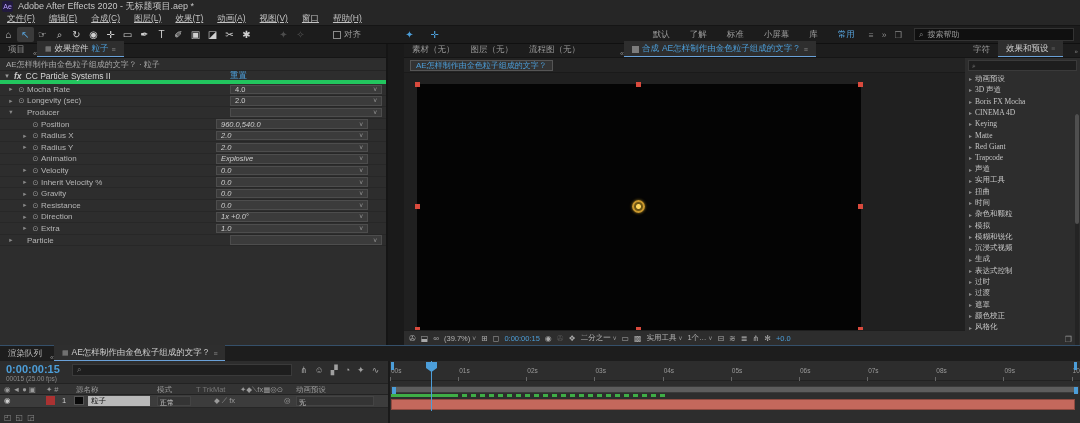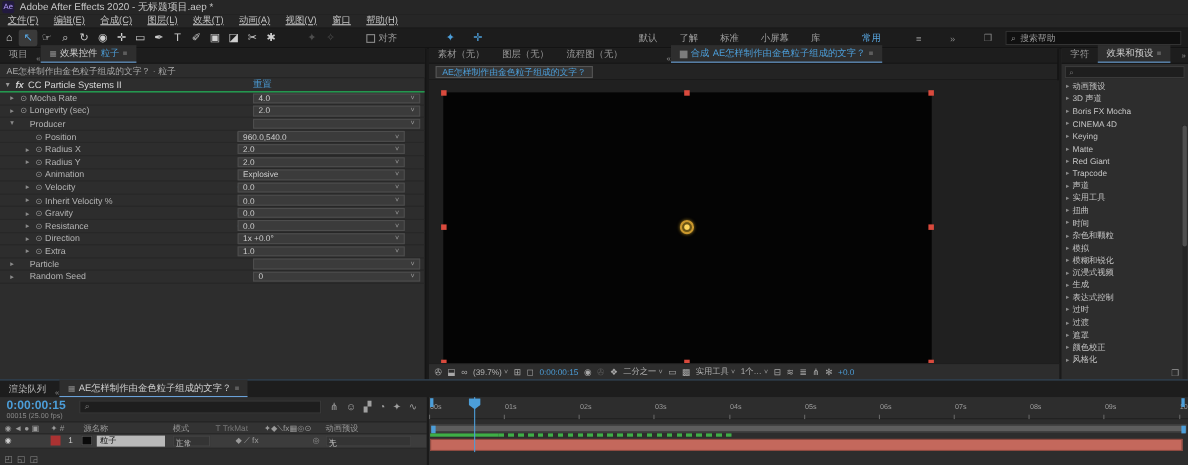--- a/index.html
+++ b/index.html
@@ -15,84 +15,84 @@
   .menubar span { padding:0 7px;text-decoration:underline; }
   .toolbar { position:absolute; left:0; top:26px; width:1080px; height:18px; background:#1c1c1c;
     border-bottom:1px solid #101010; display:flex; align-items:center; font-size:10px; }
   .tool { width:17px; height:15px; display:flex; align-items:center; justify-content:center;
     color:#cfcfcf; font-size:10px; }
   .tool.active { background:#3a3a3a; color:#58a6e0; border-radius:2px; }
   .tool.dim { color:#4d4d4d; }
   .tool.blue { color:#4c9ed9; }
   .snapbox { display:flex; align-items:center; gap:3px; margin-left:24px; color:#9a9a9a; font-size:8.5px; }
   .checkbox { width:8px; height:8px; border:1px solid #8a8a8a; display:inline-block; }
-  .workspaces { display:flex; align-items:center; gap:18px; margin-left:auto; font-size:8.5px; }
+  .workspaces { display:flex; align-items:center; gap:0; margin-left:auto; font-size:8.5px; }
   .ws { padding:0 10px; color:#9f9f9f; }
   .ws.active { color:#58a6e0; }
   .ws-ext { color:#8a8a8a; padding:0 4px; }
   .help-search { display:flex; align-items:center; gap:4px; margin:0 6px 0 8px;
     background:#101010; border:1px solid #333; height:13px; width:160px; padding:0 4px;
     color:#9a9a9a; font-size:8px; }
   
   .panel { position:absolute; background:#2d2d2d; }
   .tabbar { height:14px; background:#1d1d1d; display:flex; align-items:flex-end; font-size:8.5px;
     color:#9a9a9a; border-bottom:1px solid #151515; }
   .tab { padding:2px 8px 1px 8px; display:flex; align-items:center; gap:3px; }
   .tab.active { background:#2e2e2e; color:#cfcfcf; border-bottom:1px solid #6aa1d8; }
   .tab .blue { color:#4c9ed9; }
   .tinyicon { color:#8a8a8a; font-size:7px; }
   .sq { width:7px; height:7px; background:#7c7c7c; display:inline-block; }
   
   #ec { left:0; top:44px; width:388px; height:301px; border-right:2px solid #151515; }
   .ec-context { height:13px; display:flex; align-items:center; padding:0 6px; font-size:8px;
     color:#a8a8a8; background:#2d2d2d; border-bottom:1px solid #242424; }
   .fx-header { height:13px; display:flex; align-items:center; font-size:8.5px; color:#d6d6d6;
-    border-bottom:1px solid #22c55e; }
+    border-bottom:4px solid #22c55e; }
   .fx-header .exp { width:14px; text-align:center; color:#9a9a9a; font-size:7px; }
   .fxbadge { font-style:italic; font-weight:bold; color:#cfcfcf; margin-right:4px; font-size:8.5px; }
   .reset { position:absolute; left:230px; color:#4c9ed9; }
   .ec-rows { position:relative; }
   .ec-row { height:11.6px; display:flex; align-items:center; font-size:8px; color:#b5b5b5;
     border-bottom:1px solid #272727; position:relative; }
   .ec-row .exp { width:10px; text-align:center; color:#8a8a8a; font-size:6.5px; }
   .ec-row .sw { width:11px; text-align:center; color:#9a9a9a; font-size:7.5px; }
   .ec-row[data-sw="0"] .sw { visibility:hidden; }
   .ec-row[data-ind="1"] { padding-left:6px; }
   .ec-row[data-ind="2"] { padding-left:20px; }
   .val { position:absolute; left:230px; color:#4c9ed9; }
-  .ec-row[data-ind="2"] .val { left:216px; }
+  .ec-row[data-ind="2"] .val { left:216px;font-style:italic; }
   .v-num,.v-pos,.v-drop { display:none; }
   .ec-row[data-kind="num"] .v-num { display:inline; }
   .ec-row[data-kind="pos"] .v-pos { display:flex; align-items:center; gap:4px; }
   .ec-row[data-kind="drop"] .v-drop { display:flex; }
   .posbtn { width:14px; height:9px; border:1px solid #6a6a6a; background:#3a3a3a; color:#bbb;
     font-size:7px; display:flex; align-items:center; justify-content:center; }
   .dropdown { width:152px; height:9.5px; background:#3b3b3b; border:1px solid #4d4d4d; color:#cfcfcf;
     font-size:7.5px; display:flex; align-items:center; justify-content:space-between; padding:0 4px; }
   .chev { color:#9a9a9a; font-size:6.5px; }
   
-  #comp { left:390px; top:44px; width:573px; height:301px; border-right:2px solid #151515; }
+  #comp { left:404px; top:44px; width:573px; height:301px; border-right:2px solid #151515; }
   .crumbrow { height:15px; display:flex; align-items:center; padding-left:6px; background:#232323;
     border-bottom:1px solid #1a1a1a; }
   .crumb { background:#333; border:1px solid #555; color:#4c9ed9; font-size:8px; padding:0 5px;
     height:11px; display:flex; align-items:center; }
   .viewer { position:absolute; left:0; top:29px; width:573px; height:257px; background:#202020; }
   .frame { position:absolute; left:13px; top:11px; width:444px; height:246px; background:#040404; }
   .handle { position:absolute; width:5px; height:5px; background:#d94a3d; }
   .particle { position:absolute; left:50%; top:50%; width:13px; height:13px; margin:-7px 0 0 -7px;
     border-radius:50%; border:2px solid #c9972d; background:radial-gradient(circle,#ffd75e 0 2px,#6b5414 3px 100%); box-shadow:0 0 3px #a07c1d; }
   .comp-toolbar { position:absolute; left:0; bottom:0; width:573px; height:15px; background:#2d2d2d;
     border-top:1px solid #1e1e1e; display:flex; align-items:center; gap:5px; padding:0 5px;
     font-size:7.5px; color:#b3b3b3; }
   .cicon { color:#a8a8a8; font-size:8px; }
   .cicon.dim { color:#555; }
   .bluetxt { color:#4c9ed9; }
   .ddl { display:flex; align-items:center; gap:2px; }
   
-  #fxp { left:965px; top:44px; width:115px; height:301px; }
+  #fxp { left:965px; top:44px; width:115px; height:301px;font-family:Liberation Serif, serif; }
   .search { height:11px; margin:2px 3px; background:#1e1e1e; border:1px solid #3a3a3a;
     display:flex; align-items:center; padding:0 3px; color:#8a8a8a; font-size:7px; }
   .cats { position:relative; }
   .cat { height:11.3px; display:flex; align-items:center; font-size:7.5px; color:#c5c5c5;
     padding-left:4px; gap:3px; }
   .cat .exp { color:#8a8a8a; font-size:6px; }
   .vscroll { position:absolute; right:1px; top:70px; width:4px; height:260px; background:#242424; }
   .vthumb { position:absolute; top:0; width:4px; height:110px; background:#4f4f4f; border-radius:2px; }
   .fxp-bottom { position:absolute; bottom:1px; right:8px; color:#9a9a9a; font-size:8px; }
   
@@ -383,31 +383,20 @@
       <div class="ec-row" data-kind="group" data-ind="1" data-sw="0">
         <span class="exp">▸</span>
         <span class="sw">⊙</span>
         <span>Particle</span>
 
         <span class="val v-drop dropdown">
           <span></span>
           <span class="chev">˅</span>
         </span>
       </div>
-      <div class="ec-row" data-kind="num" data-ind="1" data-sw="0">
-        <span class="exp">▸</span>
-        <span class="sw">⊙</span>
-        <span>Random Seed</span>
-        <span class="val v-num">0</span>
-
-        <span class="val v-drop dropdown">
-          <span>0</span>
-          <span class="chev">˅</span>
-        </span>
-      </div>
     </div>
 </div>
 
 <div class="panel" id="comp">
   <div class="tabbar">
     <span style="display:flex;align-items:flex-end;">
 
     <span class="tab">素材（无）</span>
         <span class="tab">图层（无）</span>
         <span class="tab">流程图（无）</span>

